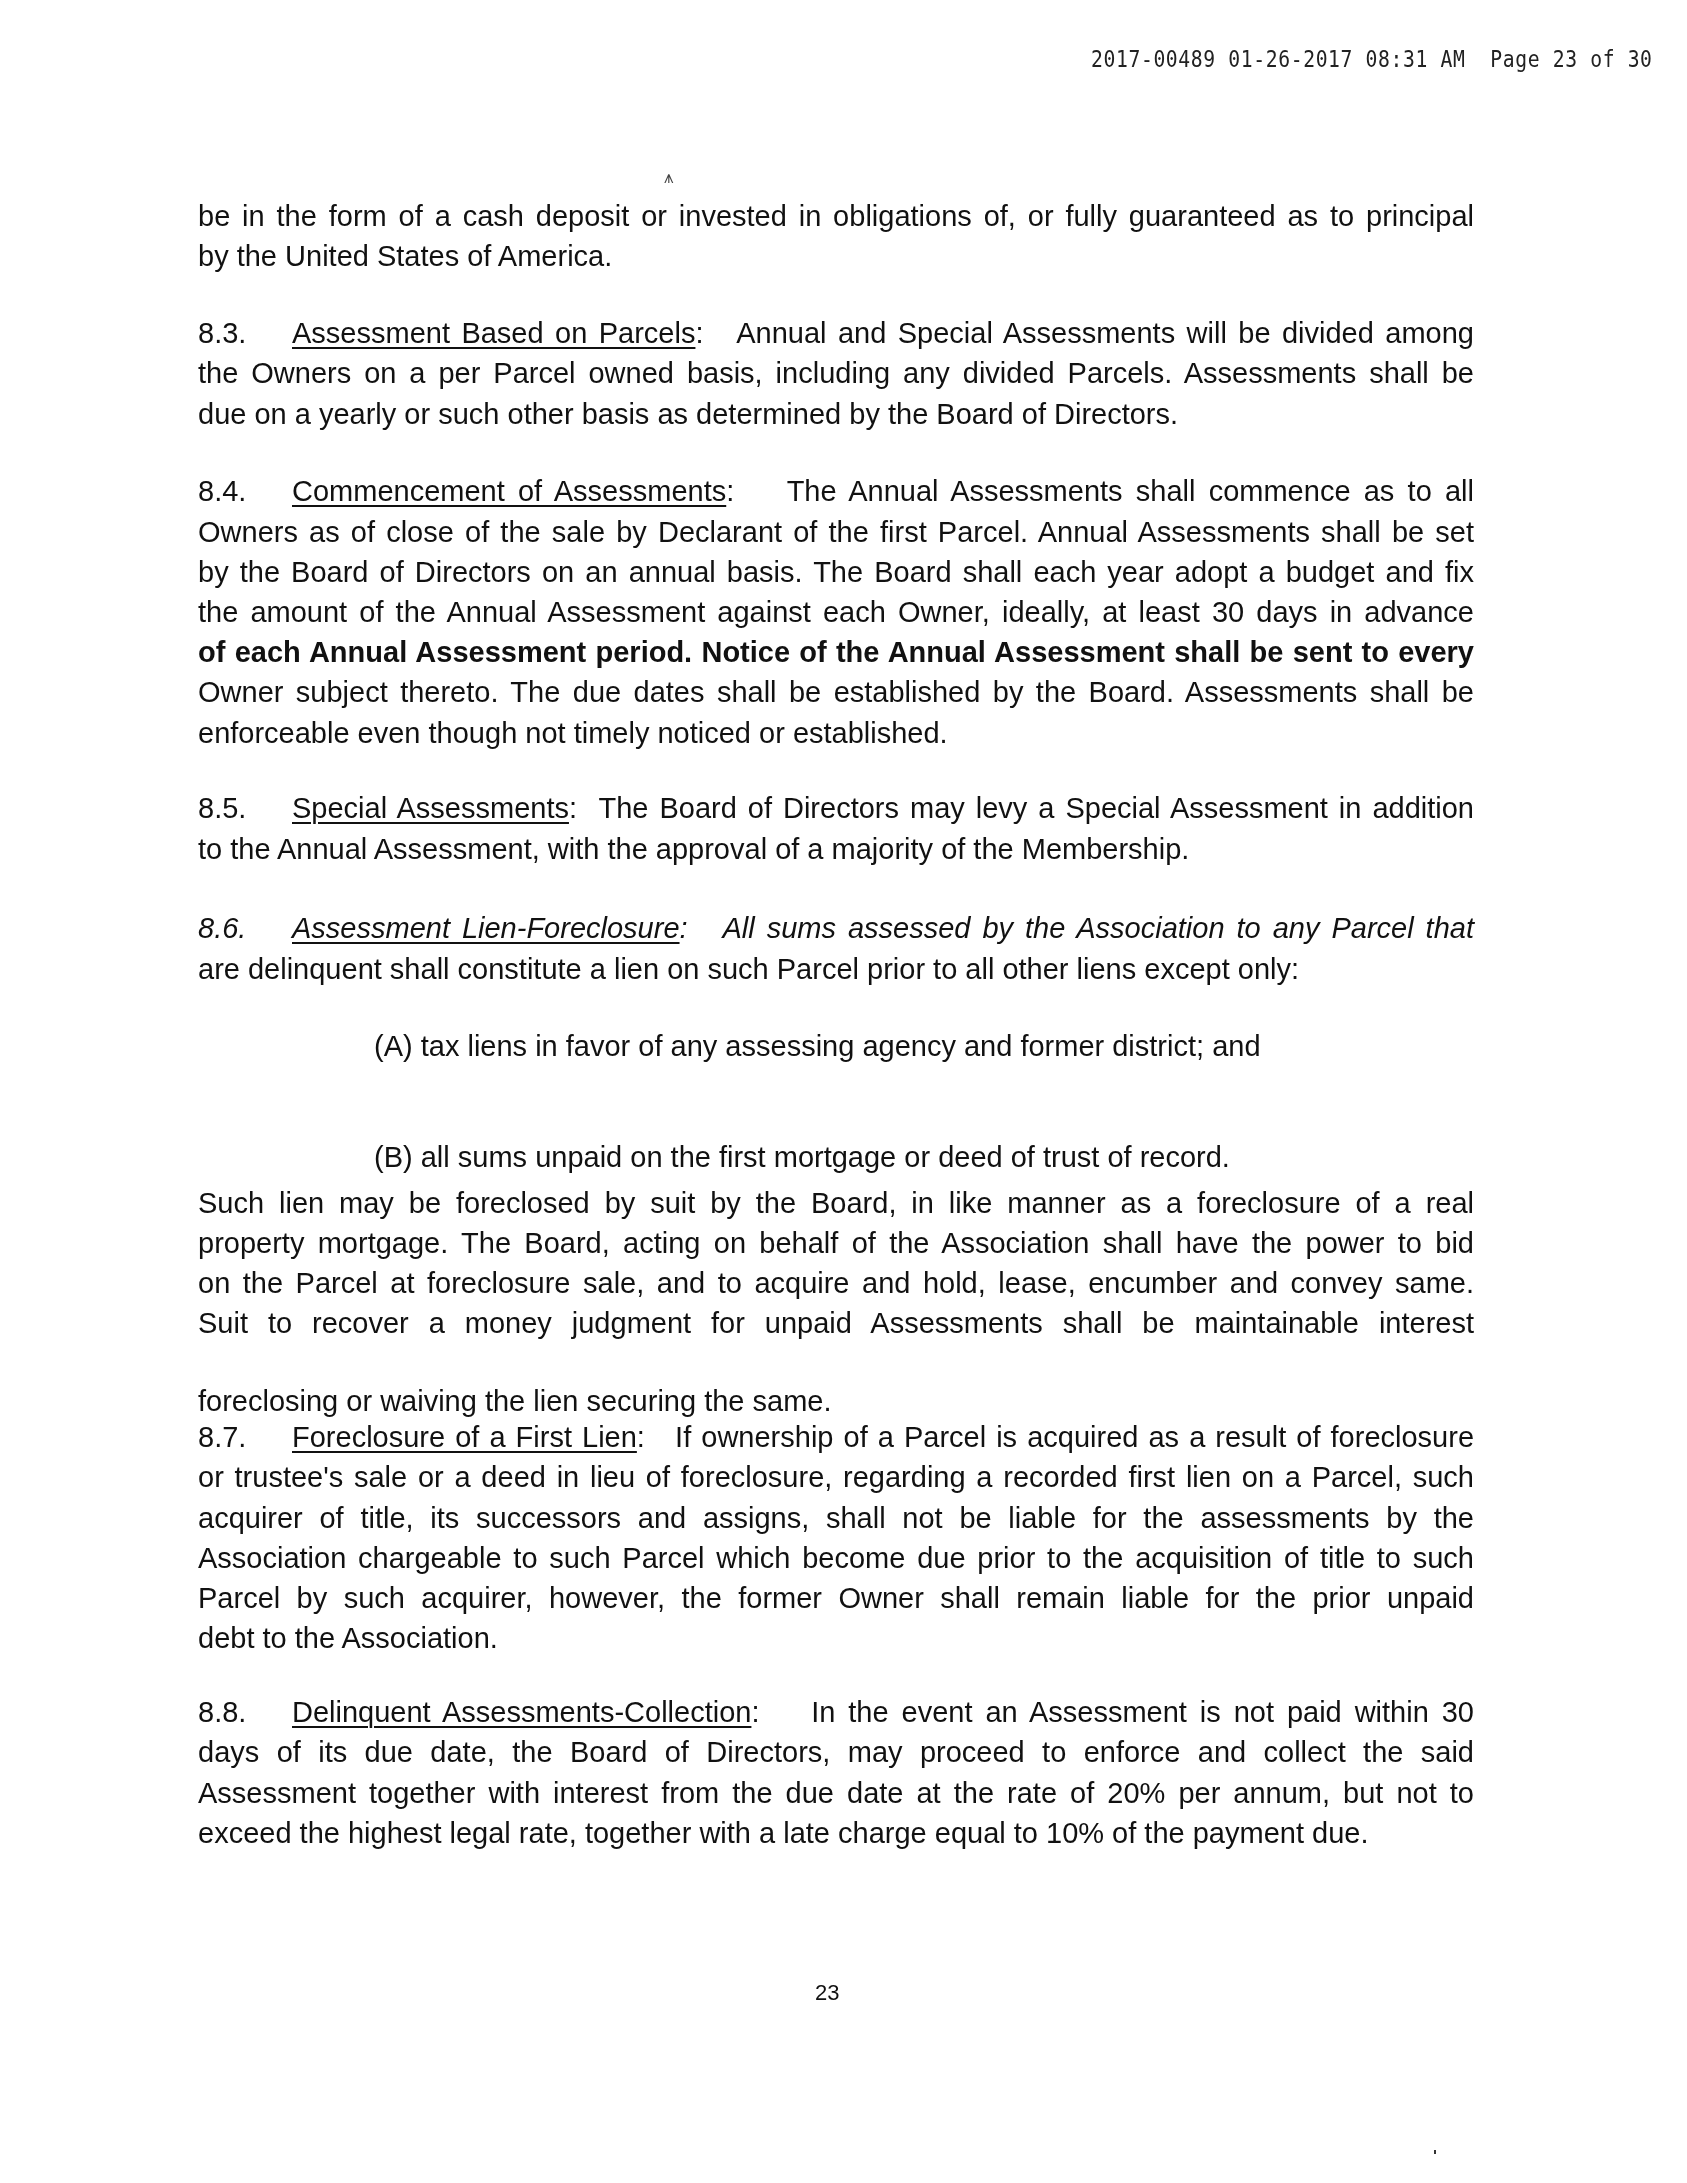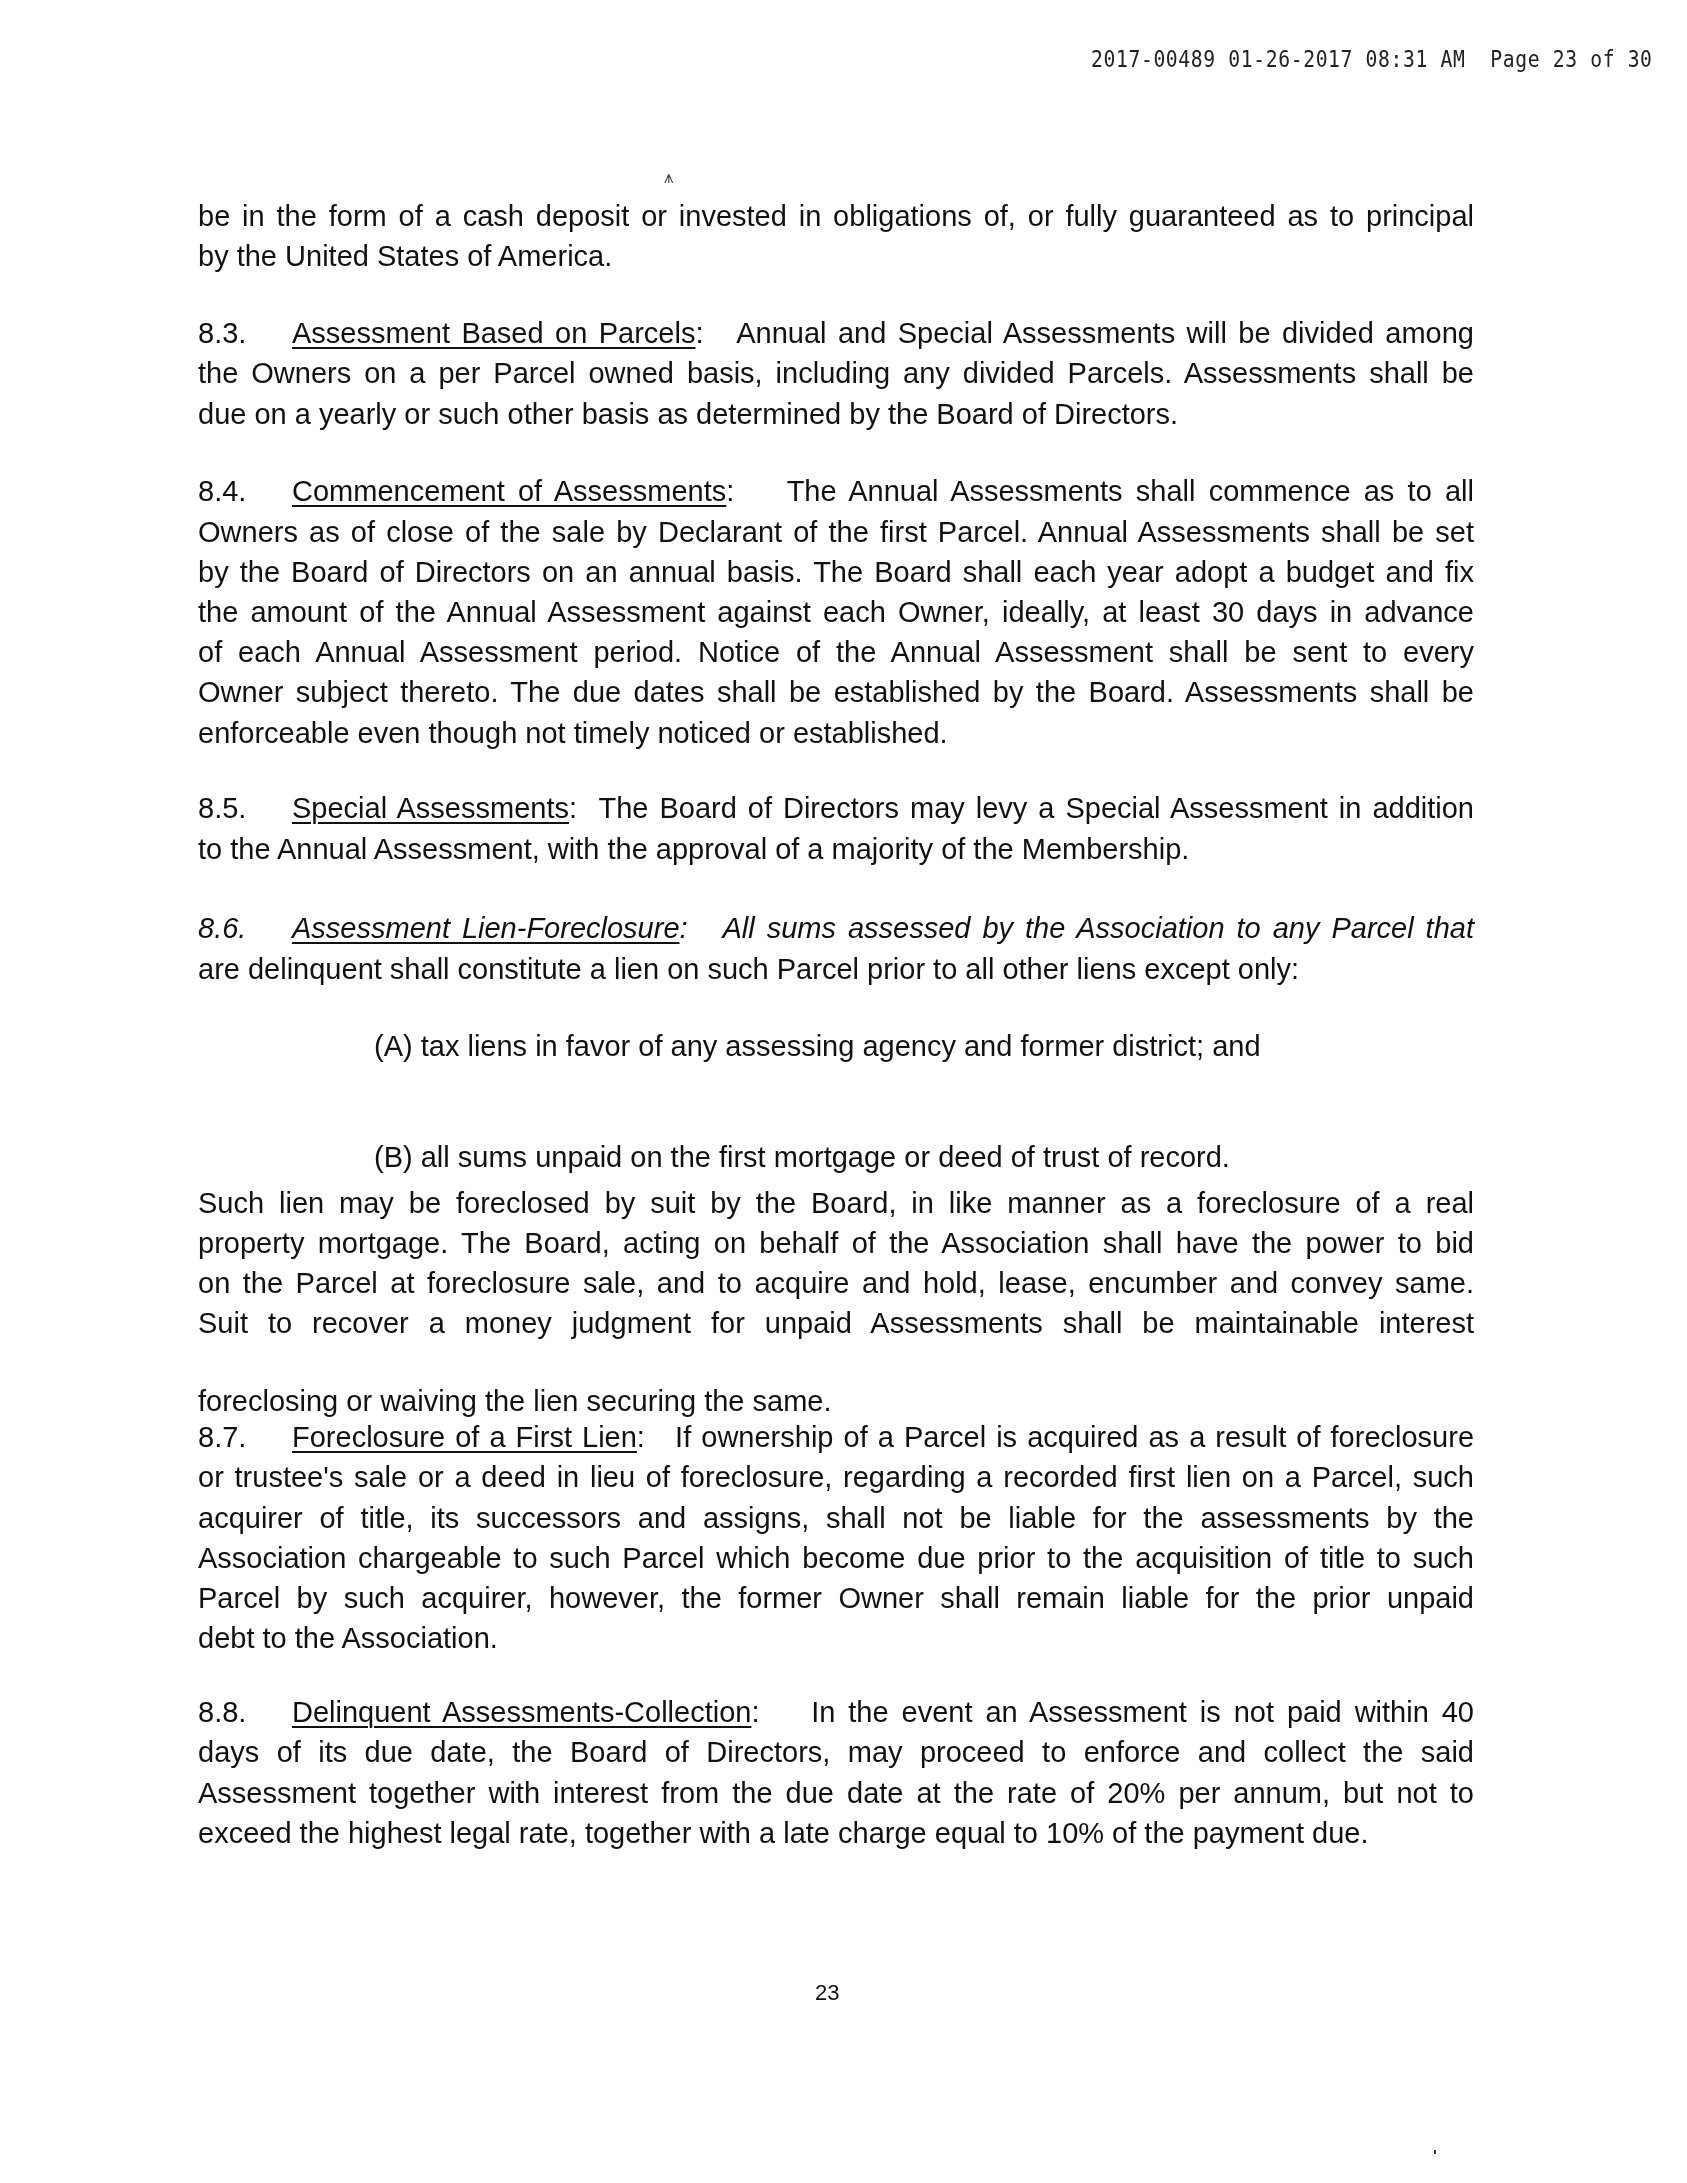--- a/index.html
+++ b/index.html
@@ -28,21 +28,21 @@
 <div class="line" style="top: 236px; white-space: nowrap;">by the United States of America.</div>
 
 <div class="line just" style="top: 313px; white-space: nowrap;"><span class="num">8.3.</span><span class="heading">Assessment Based on Parcels</span>:&nbsp;&nbsp; <span>Annual and Special Assessments will be divided among</span></div>
 <div class="line just" style="top: 353px; white-space: nowrap;">the Owners on a per Parcel owned basis, including any divided Parcels.  Assessments shall be</div>
 <div class="line" style="top: 394px; white-space: nowrap;">due on a yearly or such other basis as determined by the Board of Directors.</div>
 
 <div class="line just" style="top: 471px; white-space: nowrap;"><span class="num">8.4.</span><span class="heading">Commencement of Assessments</span>:&nbsp;&nbsp;&nbsp; <span>The Annual Assessments shall commence as to all</span></div>
 <div class="line just" style="top: 512px; white-space: nowrap;">Owners as of close of the sale by Declarant of the first Parcel.  Annual Assessments shall be set</div>
 <div class="line just" style="top: 552px; white-space: nowrap;">by the Board of Directors on an annual basis.  The Board shall each year adopt a budget and fix</div>
 <div class="line just" style="top: 592px; white-space: nowrap;">the amount of the Annual Assessment against each Owner, ideally, at least 30 days in advance</div>
-<div class="line just" style="top: 632px; white-space: nowrap;">of each Annual Assessment period.  Notice of the Annual Assessment shall be sent to every</div>
+<div class="line just" style="top: 632px; white-space: nowrap; font-weight: bold;">of each Annual Assessment period.  Notice of the Annual Assessment shall be sent to every</div>
 <div class="line just" style="top: 672px; white-space: nowrap;">Owner subject thereto.  The due dates shall be established by the Board.  Assessments shall be</div>
 <div class="line" style="top: 713px; white-space: nowrap;">enforceable even though not timely noticed or established.</div>
 
 <div class="line just" style="top: 788px; white-space: nowrap;"><span class="num">8.5.</span><span class="heading">Special Assessments</span>:&nbsp; <span>The Board of Directors may levy a Special Assessment in addition</span></div>
 <div class="line" style="top: 829px; white-space: nowrap;">to the Annual Assessment, with the approval of a majority of the Membership.</div>
 
 <div class="line just" style="top: 908px; white-space: nowrap; font-style: italic;"><span class="num">8.6.</span><span class="heading">Assessment Lien-Foreclosure</span>:&nbsp;&nbsp; <span>All sums assessed by the Association to any Parcel that</span></div>
 <div class="line" style="top: 949px; white-space: nowrap;">are delinquent shall constitute a lien on such Parcel prior to all other liens except only:</div>
 
 <div class="line indent" style="top: 1026px; white-space: nowrap;">(A) tax liens in favor of any assessing agency and former district; and</div>
@@ -54,20 +54,20 @@
 <div class="line just" style="top: 1303px; white-space: nowrap;">Suit to recover a money judgment for unpaid Assessments shall be maintainable interest</div>
 <div class="line" style="top: 1381px; white-space: nowrap;">foreclosing or waiving the lien securing the same.</div>
 
 <div class="line just" style="top: 1417px; white-space: nowrap;"><span class="num">8.7.</span><span class="heading">Foreclosure of a First Lien</span>:&nbsp;&nbsp; <span>If ownership of a Parcel is acquired as a result of foreclosure</span></div>
 <div class="line just" style="top: 1457px; white-space: nowrap;">or trustee's sale or a deed in lieu of foreclosure, regarding a recorded first lien on a Parcel, such</div>
 <div class="line just" style="top: 1498px; white-space: nowrap;">acquirer of title, its successors and assigns, shall not be liable for the assessments by the</div>
 <div class="line just" style="top: 1538px; white-space: nowrap;">Association chargeable to such Parcel which become due prior to the acquisition of title to such</div>
 <div class="line just" style="top: 1578px; white-space: nowrap;">Parcel by such acquirer, however, the former Owner shall remain liable for the prior unpaid</div>
 <div class="line" style="top: 1618px; white-space: nowrap;">debt to the Association.</div>
 
-<div class="line just" style="top: 1692px; white-space: nowrap;"><span class="num">8.8.</span><span class="heading">Delinquent Assessments-Collection</span>:&nbsp;&nbsp;&nbsp; <span>In the event an Assessment is not paid within 40</span></div>
+<div class="line just" style="top: 1692px; white-space: nowrap;"><span class="num">8.8.</span><span class="heading">Delinquent Assessments-Collection</span>:&nbsp;&nbsp;&nbsp; <span>In the event an Assessment is not paid within 30</span></div>
 <div class="line just" style="top: 1732px; white-space: nowrap;">days of its due date, the Board of Directors, may proceed to enforce and collect the said</div>
 <div class="line just" style="top: 1773px; white-space: nowrap;">Assessment together with interest from the due date at the rate of 20% per annum, but not to</div>
 <div class="line" style="top: 1813px; white-space: nowrap;">exceed the highest legal rate, together with a late charge equal to 10% of the payment due.</div>
 
 <div class="page-number">23</div>
 <div class="speck"></div>
 
 
 </body></html>

